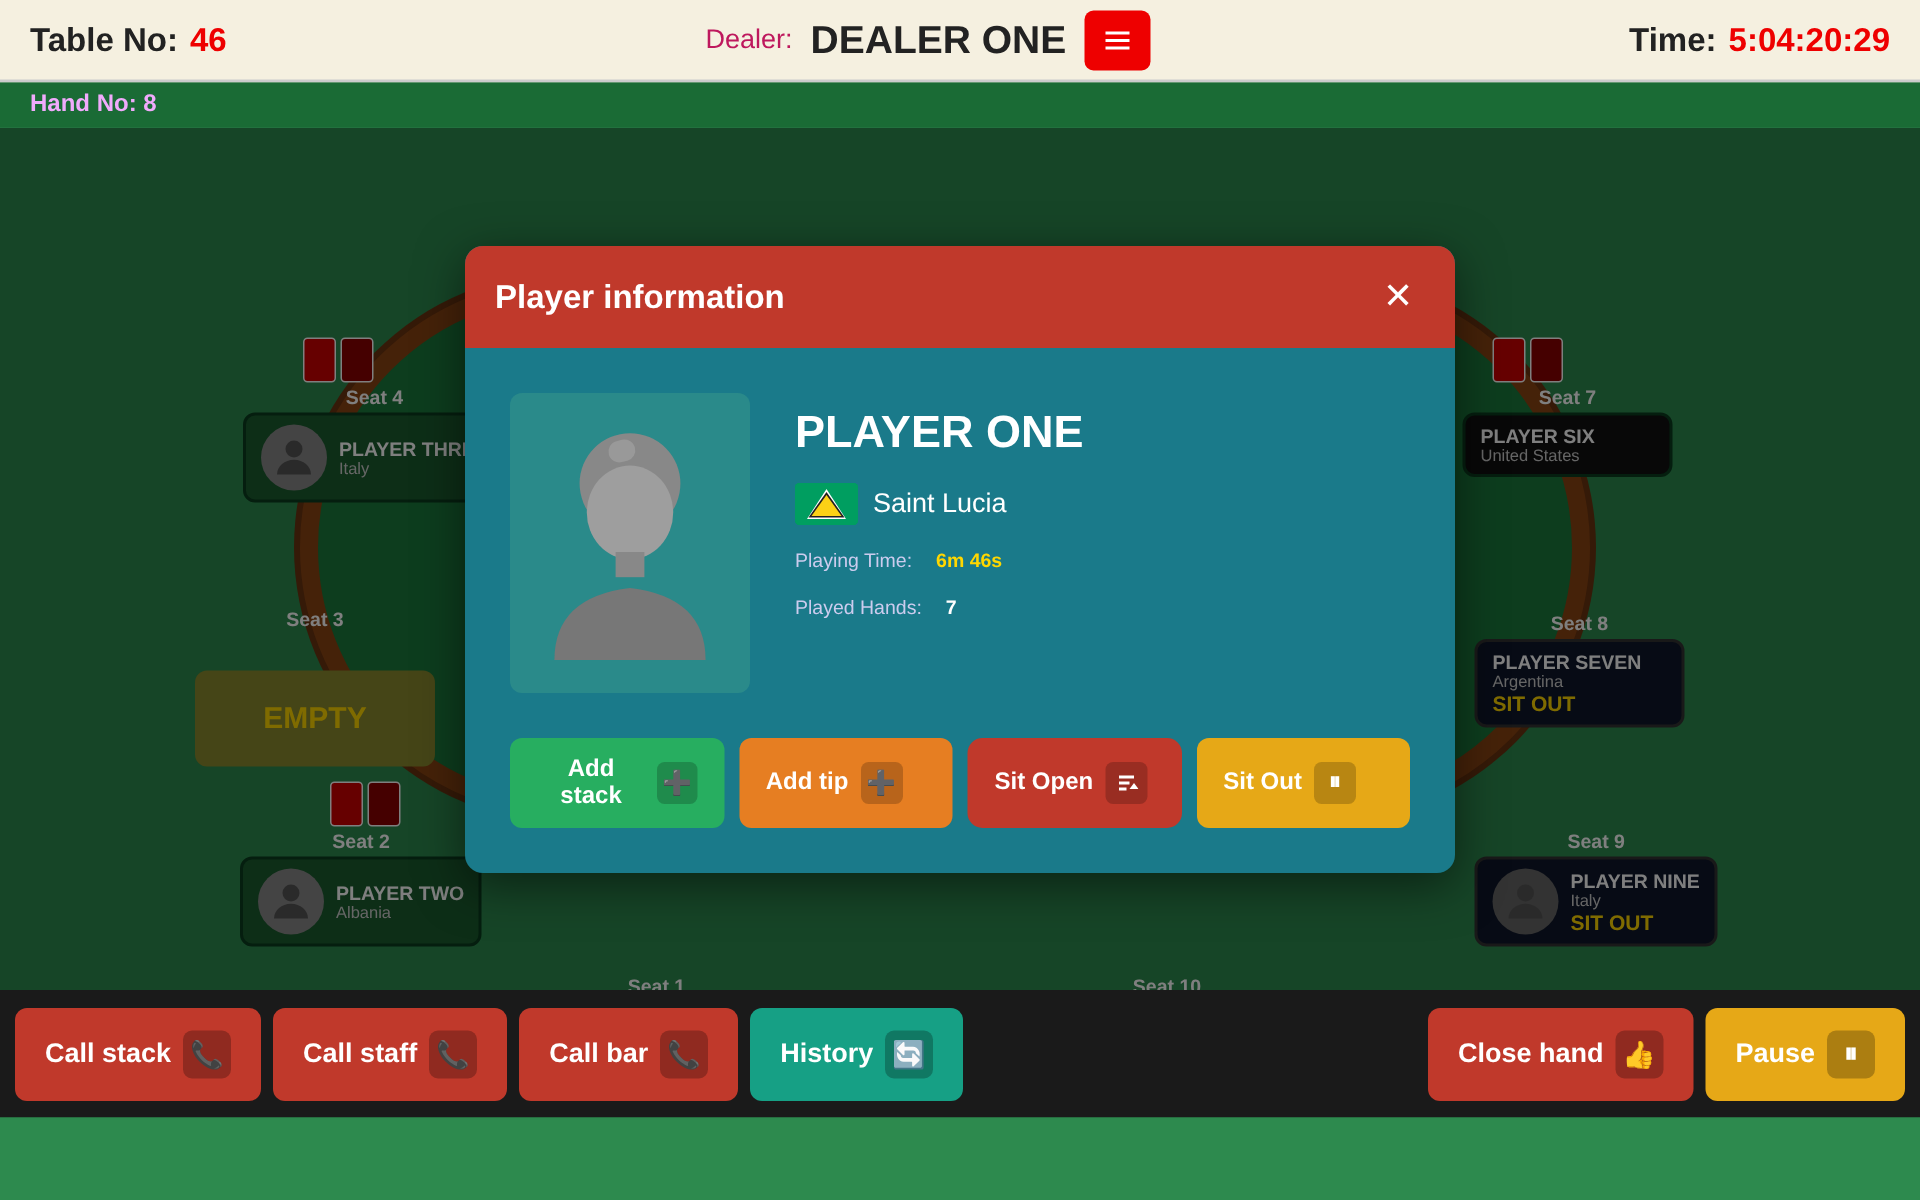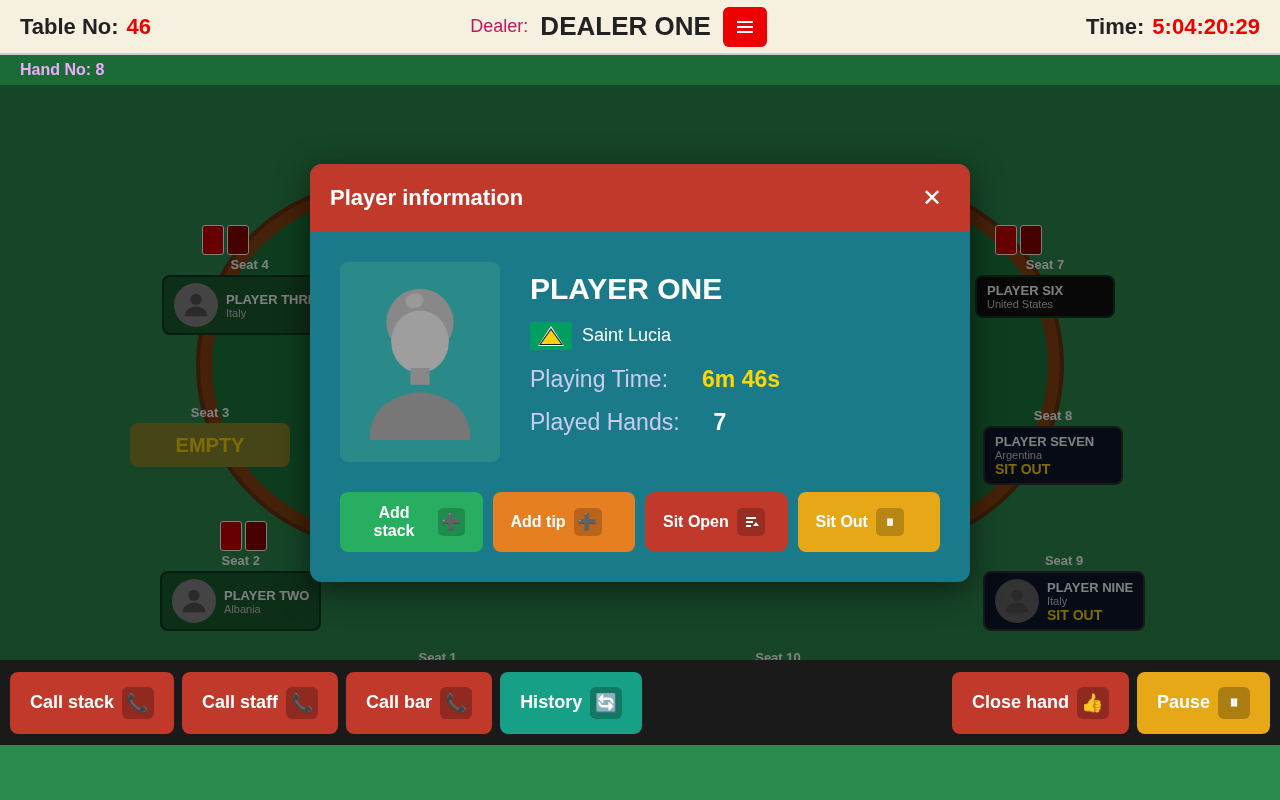--- a/index.html
+++ b/index.html
@@ -47,21 +47,21 @@
     }
     .seat-label {
       font-size: 13px; color: #fff; font-weight: bold; margin-bottom: 3px;
     }
     .seat-card {
       background: #1a5c2e; border-radius: 8px; padding: 6px 10px;
       display: flex; align-items: center; gap: 8px; min-width: 140px;
       border: 2px solid #0a3d1f;
     }
     .seat-card.empty {
-      background: #8a8a2e; justify-content: center; min-width: 160px; height: 44px;
+      background: #8a8a2e; justify-content: center; min-width: 160px; height: 64px;
       font-size: 20px; font-weight: bold; color: #ffd700; border: none; border-radius: 8px;
     }
     .seat-card.sitout {
       background: #0f172a; border: 2px solid #333;
     }
     .player-avatar {
       width: 44px; height: 44px; background: #888; border-radius: 50%;
       display: flex; align-items: center; justify-content: center; flex-shrink: 0;
       overflow: hidden;
     }
@@ -135,21 +135,21 @@
     #player-portrait svg { width: 120px; height: 160px; fill: #777; }
     #player-details { flex: 1; display: flex; flex-direction: column; gap: 16px; padding-top: 10px; }
     #player-name-large { font-size: 30px; font-weight: bold; color: #fff; }
     #player-country-row { display: flex; align-items: center; gap: 10px; }
     .flag-saint-lucia {
       width: 42px; height: 28px; background: #009e60; border-radius: 3px;
       display: flex; align-items: center; justify-content: center; overflow: hidden;
     }
     .flag-saint-lucia svg { width: 42px; height: 28px; }
     #player-country-name { font-size: 18px; color: #fff; }
-    .info-row { display: flex; gap: 34px; align-items: flex-start; font-size: 23px; color: #fff; }
+    .info-row { display: flex; gap: 16px; align-items: flex-start; font-size: 13px; color: #fff; }
     .info-label { color: #cce; }
     .info-value { color: #ffd700; font-weight: bold; }
     .info-value-white { color: #fff; font-weight: bold; }
     #modal-actions {
       display: flex; gap: 10px; padding: 0 30px 30px; flex-wrap: wrap;
     }
     .modal-btn {
       display: flex; align-items: center; gap: 8px;
       border: none; border-radius: 8px; padding: 12px 18px;
       font-size: 16px; font-weight: bold; cursor: pointer; color: #fff; flex: 1;
@@ -222,21 +222,21 @@
         <div class="player-country">Albania</div>
       </div>
     </div>
 
     <div style="position:absolute;top:-32px;left:60px;display:flex;gap:3px;">
       <div class="mini-card"></div>
         <div class="mini-card" style="background:#8B0000;"></div>
     </div>
   </div>
 
-  <div class="seat" style="left:130px; top:320px;">
+  <div class="seat" style="left:130px; top:320px;gap:24px;">
     <div class="seat-label">Seat 3</div>
     <div class="seat-card empty" style="cursor:pointer;">EMPTY</div>
   </div>
 
   <div class="seat" style="left:162px; top:172px;">
     <div class="seat-label">Seat 4</div>
     <div class="seat-card" style="cursor:pointer;">
       <div class="player-avatar">
         <svg viewBox="0 0 24 24" fill="#888">
             <circle cx="12" cy="8" r="4"></circle>

